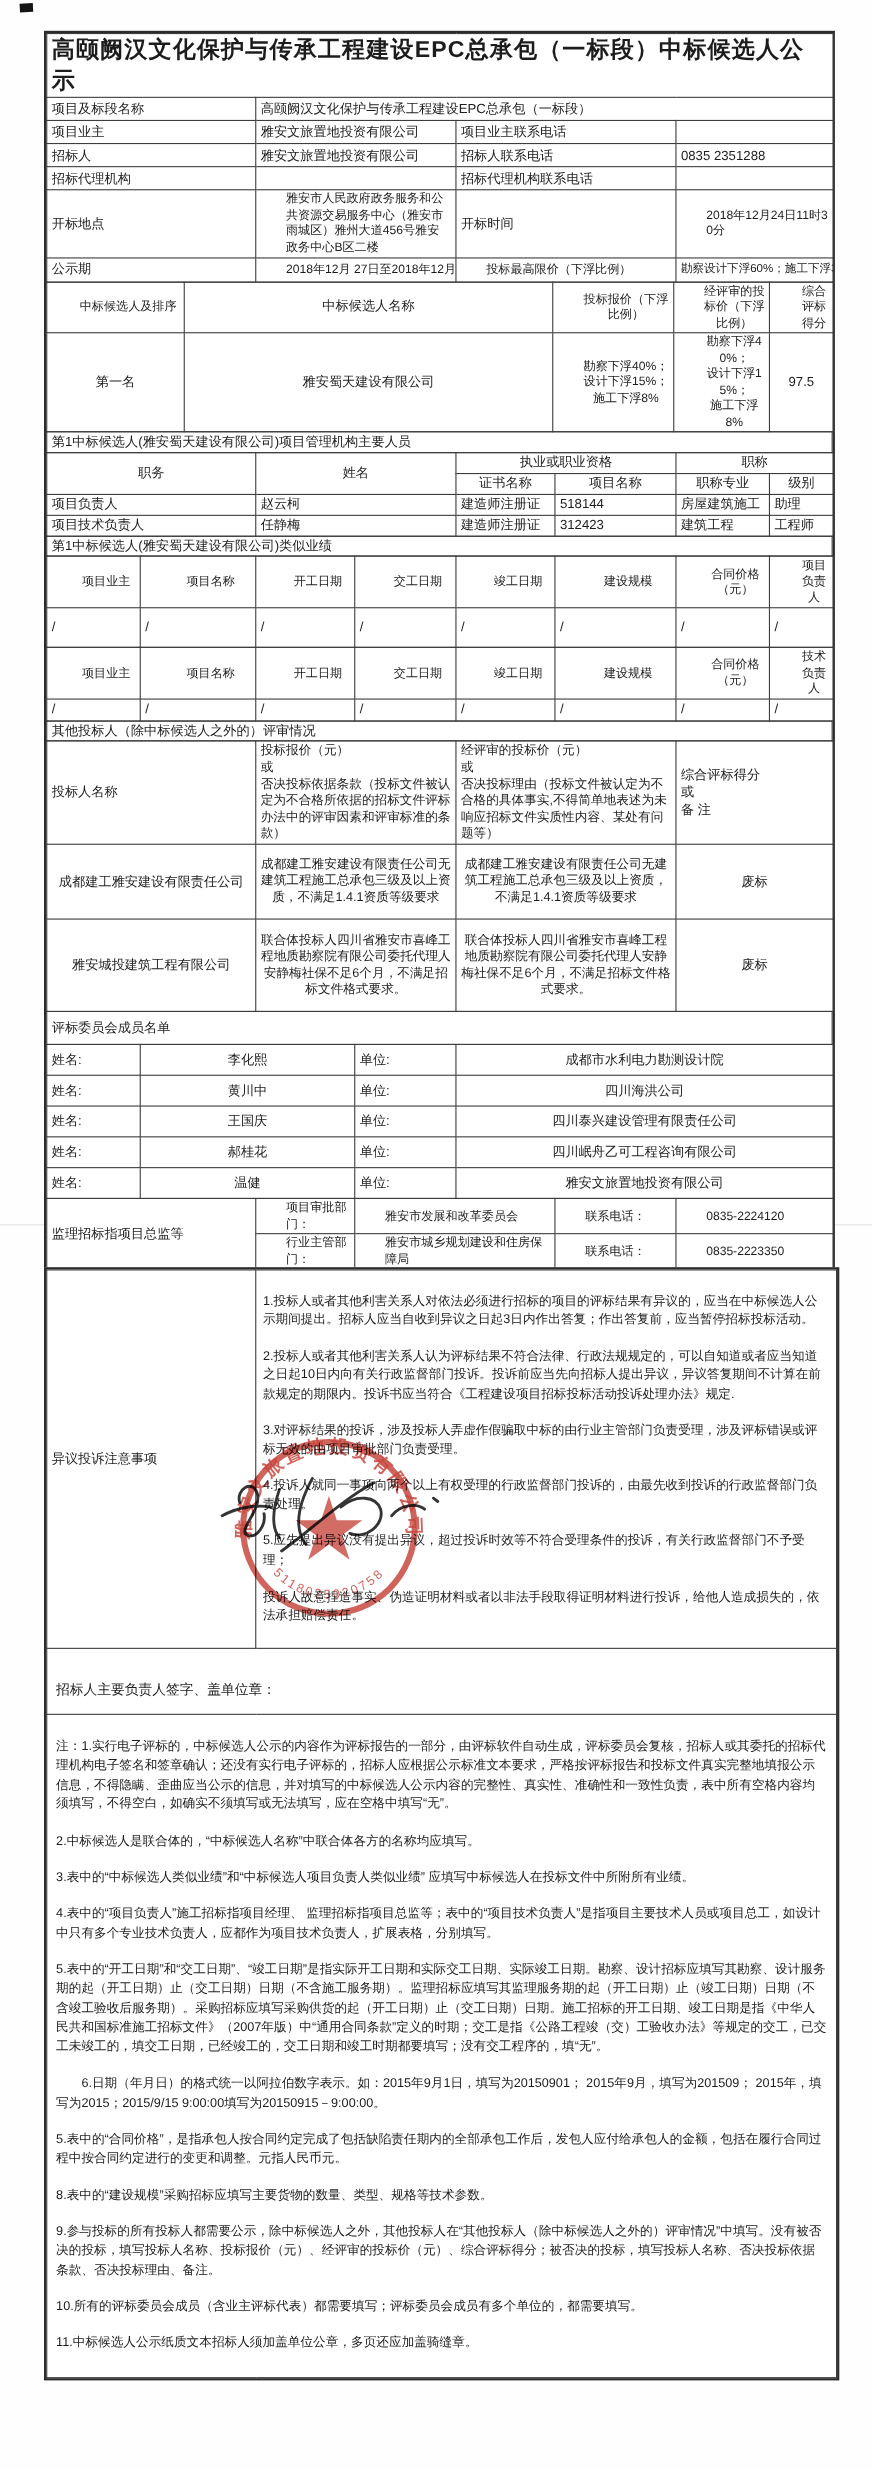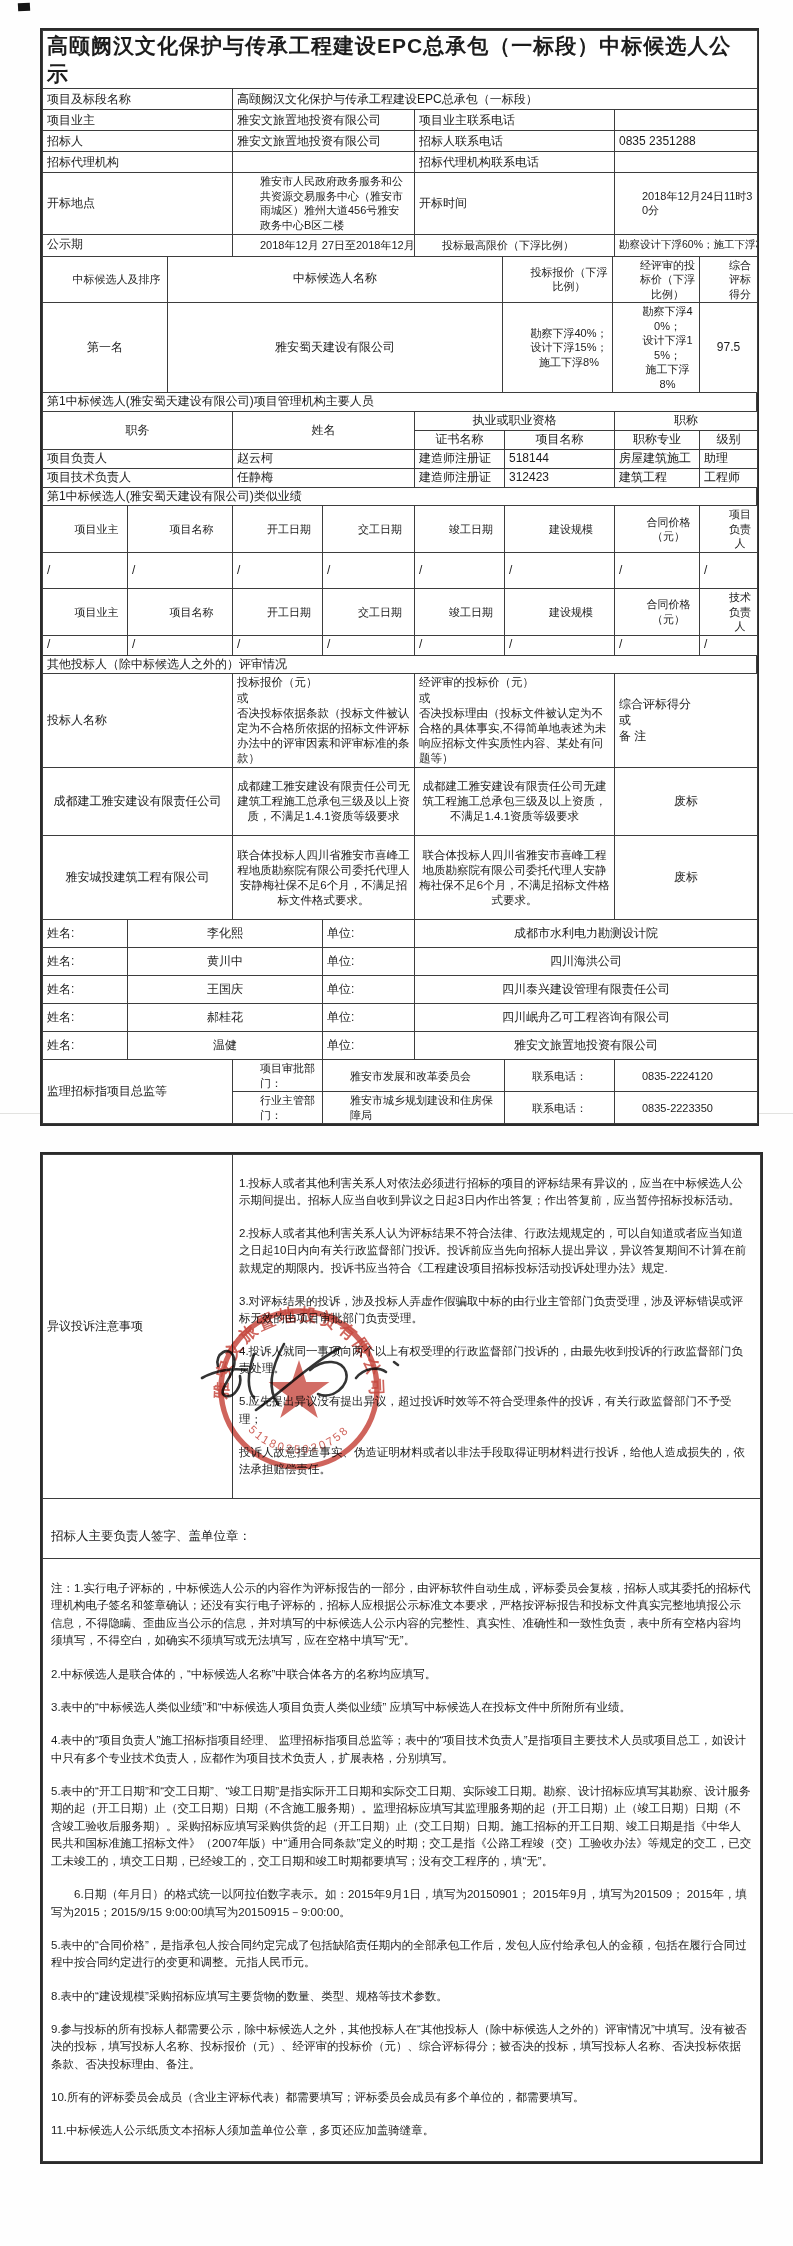--- a/index.html
+++ b/index.html
@@ -278,20 +278,27 @@
         <td class="c">雅安城投建筑工程有限公司</td>
         <td class="c f115">联合体投标人四川省雅安市喜峰工程地质勘察院有限公司委托代理人安静梅社保不足6个月，不满足招标文件格式要求。</td>
         <td class="c f115">联合体投标人四川省雅安市喜峰工程地质勘察院有限公司委托代理人安静梅社保不足6个月，不满足招标文件格式要求。</td>
         <td class="c">废标</td>
       </tr>
     </tbody>
       </table>
 
 
     <table>
+      <tbody>
+          <tr style="height:30px">
+            <td class="sect">评标委员会成员名单</td>
+          </tr>
+    </tbody>
+      </table>
+    <table>
       <colgroup>
           <col style="width:85px">
           <col style="width:195px">
           <col style="width:92px">
           <col style="width:343px">
         </colgroup>
       <tbody>
           <tr style="height:28px">
         <td>姓名:</td>
         <td class="c">李化熙</td>

